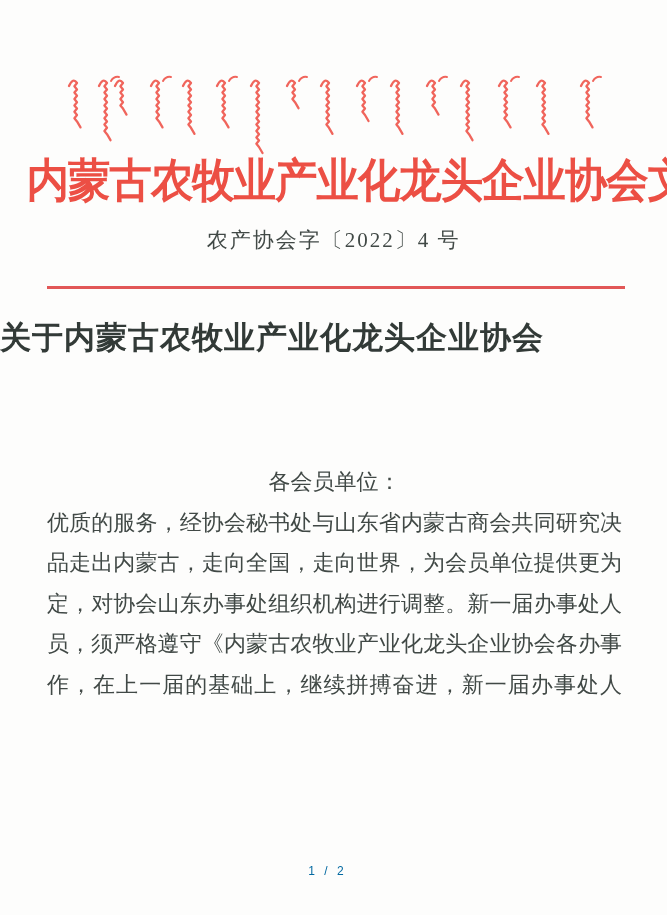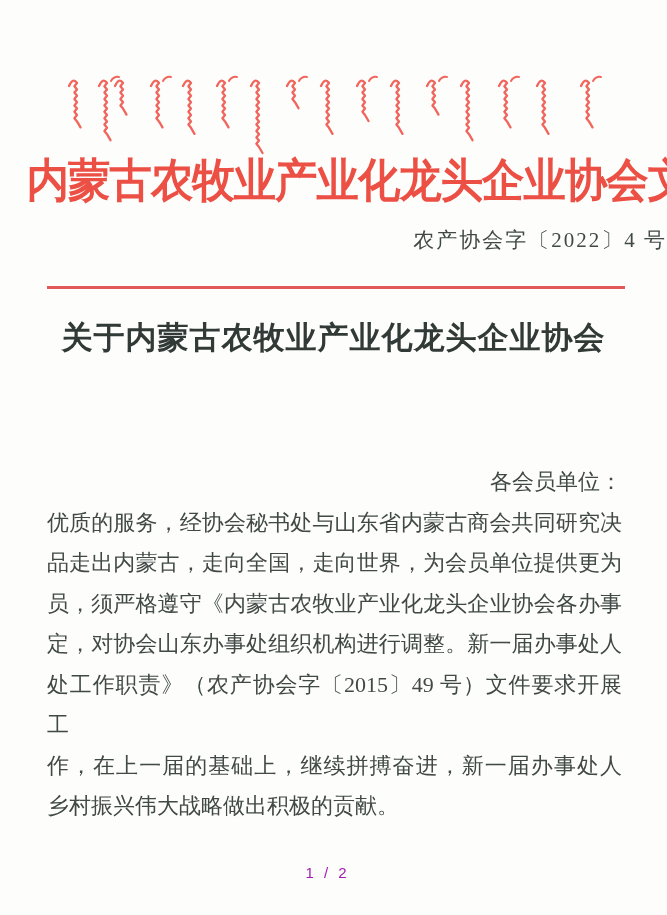--- a/index.html
+++ b/index.html
@@ -36,73 +36,72 @@
     letter-spacing:-1px;
     color:var(--header-red);
     transform:scaleX(0.92);
     transform-origin:center;
     white-space:nowrap;
     line-height:62px;
   }
   .doc-number{
     position:absolute;
     left:0;top:225px;width:667px;
-    text-align:right;
+    text-align:center;
     font-size:21px;
     letter-spacing:2px;
     color:var(--body-ink);
     line-height:30px;
   }
   .red-divider{
     position:absolute;
     left:47px;top:286px;
     width:578px;height:3px;
     background:var(--divider-red);
     border:none;margin:0;
   }
   .notice-title{
     position:absolute;
     left:0;top:306px;width:667px;
-    text-align:center;
     font-weight:bold;
     font-size:31px;
     letter-spacing:1px;
     color:var(--title-ink);
     line-height:63px;
     white-space:nowrap;
   }
   .body-block{
     position:absolute;
     left:47px;top:462px;
     width:575px;
     font-size:22px;
     color:var(--body-ink);
     line-height:40.5px;
   }
   .salutation{
-    text-align:right;
+    text-align:center;
   }
   .body-line{
     text-align:justify;
     text-align-last:justify;
   }
   .body-line.indent{
     text-indent:44px;
   }
   .body-line.last{
     text-align:left;
     text-align-last:left;
   }
   .page-number{
     position:absolute;
     left:0;top:864px;width:655px;
     text-align:center;
-    font-size:15px;
+    font-size:12px;
     letter-spacing:3px;
-    color:#a21caf;
+    color:#0369a1;
     font-family:"Liberation Sans","DejaVu Sans",sans-serif;
   }
 </style>
 </head>
 <body>
 
 <div class="page">
 
   <div class="mongolian-band"><svg width="545" height="86" viewBox="0 0 545 86">
         <path d="M 7 14 q 4 -9 8 -3 l -2.6 3.2 l 2.6 3.2 l -2.6 3.2 l 2.6 3.2 l -2.6 3.2 l 2.6 3.2 l -2.6 3.2 l 2.6 3.2 l -2.6 3.2 l 2.6 3.2 l -2.6 3.2 l 2.6 3.2 l 3.5 6" fill="none" stroke="var(--mongolian-red)" stroke-width="2.3" stroke-linejoin="round" stroke-linecap="round"></path>
@@ -138,22 +137,20 @@
   <div class="red-divider"></div>
 
   <div class="notice-title">
     <div>关于内蒙古农牧业产业化龙头企业协会</div>
   </div>
 
   <div class="body-block">
     <div class="salutation">各会员单位：</div>
     <div class="body-line">优质的服务，经协会秘书处与山东省内蒙古商会共同研究决</div>
     <div class="body-line">品走出内蒙古，走向全国，走向世界，为会员单位提供更为</div>
+    <div class="body-line">定，对协会山东办事处组织机构进行调整。新一届办事处人</div>
     <div class="body-line">员，须严格遵守《内蒙古农牧业产业化龙头企业协会各办事</div>
-    <div class="body-line">定，对协会山东办事处组织机构进行调整。新一届办事处人</div>
-    <div class="body-line">处工作职责》（农产协会字〔2015〕49 号）文件要求开展工</div>
     <div class="body-line">作，在上一届的基础上，继续拼搏奋进，新一届办事处人</div>
-    <div class="body-line last">乡村振兴伟大战略做出积极的贡献。</div>
   </div>
 
   <div class="page-number">1 / 2</div>
 
 </div>
 
 </body></html>

